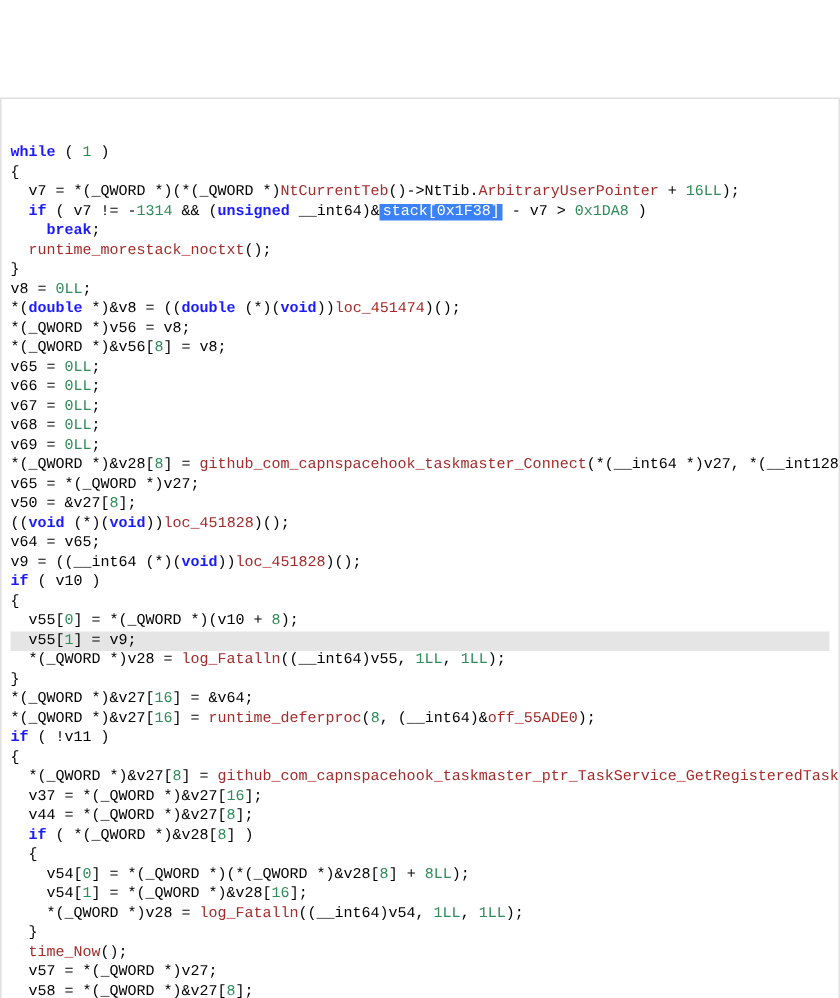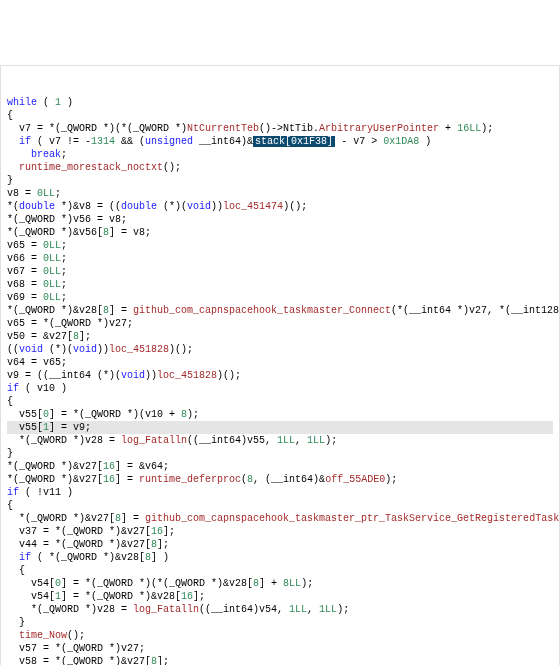--- a/index.html
+++ b/index.html
@@ -1,21 +1,21 @@
 <!DOCTYPE html>
 <html><head>
 <meta charset="utf-8">
 <style>
   html,body{margin:0;padding:0;background:#fff;font-family:Consolas,"Courier New",monospace;font-size:10px;line-height:13px;color:#000;white-space:pre}
   .wrap{width:560px;height:665px;overflow:hidden;padding:4px 6px;box-sizing:border-box;position:relative;border:1px solid #e0e0e0}
   .ln{display:block}
-  .kw{color:#1a1aff;font-weight:normal}
+  .kw{color:#1a1aff;font-weight:bold}
   .fn{color:#a52a2a}
   .num{color:#2e8b57}
-  .hlred{background:#0c4a6e;color:#fff;padding:0 2px}
+  .hlred{background:#3b82f6;color:#fff;padding:0 2px}
   .hlline{background:#e5e5e5}
 </style>
 </head>
 <body>
 
 
 
 <div class="wrap">
   <div id="code"><span class="ln"><span class="kw">while</span><span> ( </span><span class="num">1</span><span> )</span></span><span class="ln"><span>{</span></span><span class="ln">  <span>v7 = *(_QWORD *)(*(_QWORD *)</span><span class="fn">NtCurrentTeb</span><span>()-&gt;NtTib.</span><span class="fn">ArbitraryUserPointer</span><span> + </span><span class="num">16LL</span><span>);</span></span><span class="ln">  <span class="kw">if</span><span> ( v7 != -</span><span class="num">1314</span><span> &amp;&amp; (</span><span class="kw">unsigned</span><span> __int64)&amp;</span><span class="hlred">stack[0x1F38]</span><span> - v7 &gt; </span><span class="num">0x1DA8</span><span> )</span></span><span class="ln">    <span class="kw">break</span><span>;</span></span><span class="ln">  <span class="fn">runtime_morestack_noctxt</span><span>();</span></span><span class="ln"><span>}</span></span><span class="ln"><span>v8 = </span><span class="num">0LL</span><span>;</span></span><span class="ln"><span>*(</span><span class="kw">double</span><span> *)&amp;v8 = ((</span><span class="kw">double</span><span> (*)(</span><span class="kw">void</span><span>))</span><span class="fn">loc_451474</span><span>)();</span></span><span class="ln"><span>*(_QWORD *)v56 = v8;</span></span><span class="ln"><span>*(_QWORD *)&amp;v56[</span><span class="num">8</span><span>] = v8;</span></span><span class="ln"><span>v65 = </span><span class="num">0LL</span><span>;</span></span><span class="ln"><span>v66 = </span><span class="num">0LL</span><span>;</span></span><span class="ln"><span>v67 = </span><span class="num">0LL</span><span>;</span></span><span class="ln"><span>v68 = </span><span class="num">0LL</span><span>;</span></span><span class="ln"><span>v69 = </span><span class="num">0LL</span><span>;</span></span><span class="ln"><span>*(_QWORD *)&amp;v28[</span><span class="num">8</span><span>] = </span><span class="fn">github_com_capnspacehook_taskmaster_Connect</span><span>(*(__int64 *)v27, *(__int128 *)&amp;v27[</span></span><span class="ln"><span>v65 = *(_QWORD *)v27;</span></span><span class="ln"><span>v50 = &amp;v27[</span><span class="num">8</span><span>];</span></span><span class="ln"><span>((</span><span class="kw">void</span><span> (*)(</span><span class="kw">void</span><span>))</span><span class="fn">loc_451828</span><span>)();</span></span><span class="ln"><span>v64 = v65;</span></span><span class="ln"><span>v9 = ((__int64 (*)(</span><span class="kw">void</span><span>))</span><span class="fn">loc_451828</span><span>)();</span></span><span class="ln"><span class="kw">if</span><span> ( v10 )</span></span><span class="ln"><span>{</span></span><span class="ln">  <span>v55[</span><span class="num">0</span><span>] = *(_QWORD *)(v10 + </span><span class="num">8</span><span>);</span></span><span class="ln hlline">  <span>v55[</span><span class="num">1</span><span>] = v9;</span></span><span class="ln">  <span>*(_QWORD *)v28 = </span><span class="fn">log_Fatalln</span><span>((__int64)v55, </span><span class="num">1LL</span><span>, </span><span class="num">1LL</span><span>);</span></span><span class="ln"><span>}</span></span><span class="ln"><span>*(_QWORD *)&amp;v27[</span><span class="num">16</span><span>] = &amp;v64;</span></span><span class="ln"><span>*(_QWORD *)&amp;v27[</span><span class="num">16</span><span>] = </span><span class="fn">runtime_deferproc</span><span>(</span><span class="num">8</span><span>, (__int64)&amp;</span><span class="fn">off_55ADE0</span><span>);</span></span><span class="ln"><span class="kw">if</span><span> ( !v11 )</span></span><span class="ln"><span>{</span></span><span class="ln">  <span>*(_QWORD *)&amp;v27[</span><span class="num">8</span><span>] = </span><span class="fn">github_com_capnspacehook_taskmaster_ptr_TaskService_GetRegisteredTasks</span></span><span class="ln">  <span>v37 = *(_QWORD *)&amp;v27[</span><span class="num">16</span><span>];</span></span><span class="ln">  <span>v44 = *(_QWORD *)&amp;v27[</span><span class="num">8</span><span>];</span></span><span class="ln">  <span class="kw">if</span><span> ( *(_QWORD *)&amp;v28[</span><span class="num">8</span><span>] )</span></span><span class="ln">  <span>{</span></span><span class="ln">    <span>v54[</span><span class="num">0</span><span>] = *(_QWORD *)(*(_QWORD *)&amp;v28[</span><span class="num">8</span><span>] + </span><span class="num">8LL</span><span>);</span></span><span class="ln">    <span>v54[</span><span class="num">1</span><span>] = *(_QWORD *)&amp;v28[</span><span class="num">16</span><span>];</span></span><span class="ln">    <span>*(_QWORD *)v28 = </span><span class="fn">log_Fatalln</span><span>((__int64)v54, </span><span class="num">1LL</span><span>, </span><span class="num">1LL</span><span>);</span></span><span class="ln">  <span>}</span></span><span class="ln">  <span class="fn">time_Now</span><span>();</span></span><span class="ln">  <span>v57 = *(_QWORD *)v27;</span></span><span class="ln">  <span>v58 = *(_QWORD *)&amp;v27[</span><span class="num">8</span><span>];</span></span></div>
   

